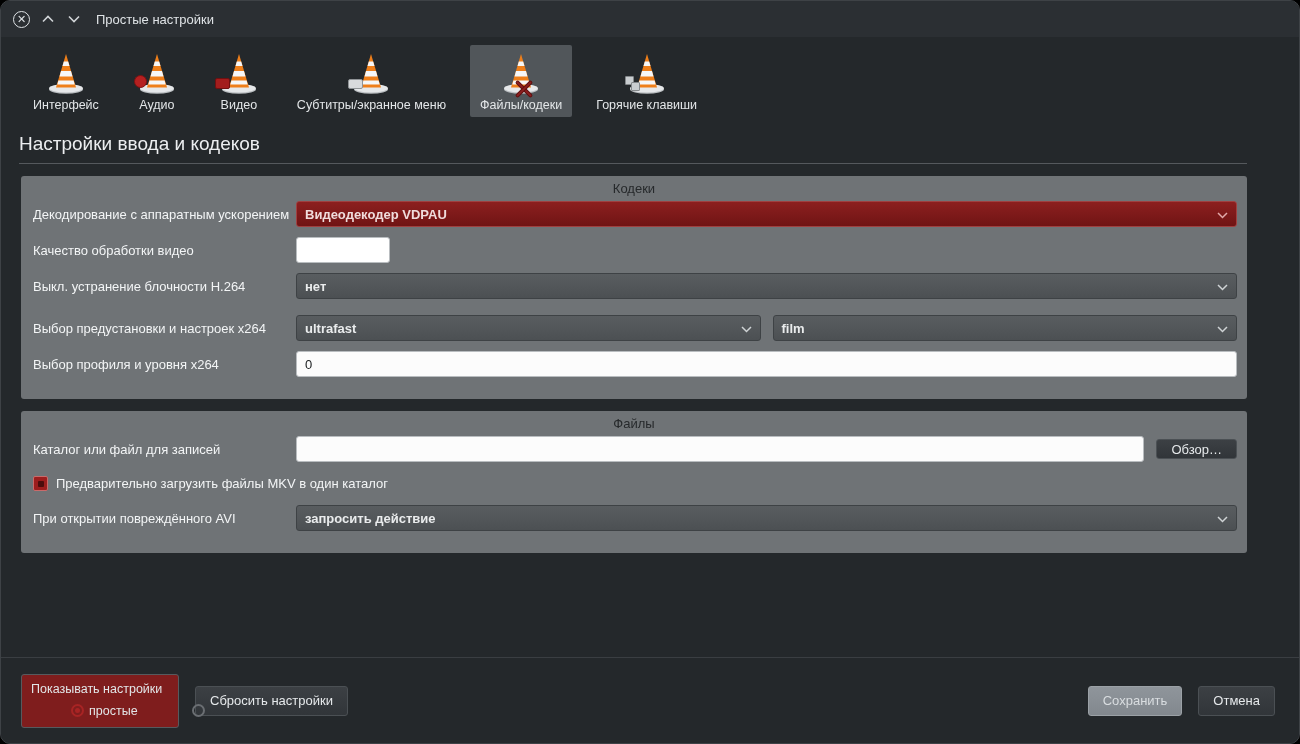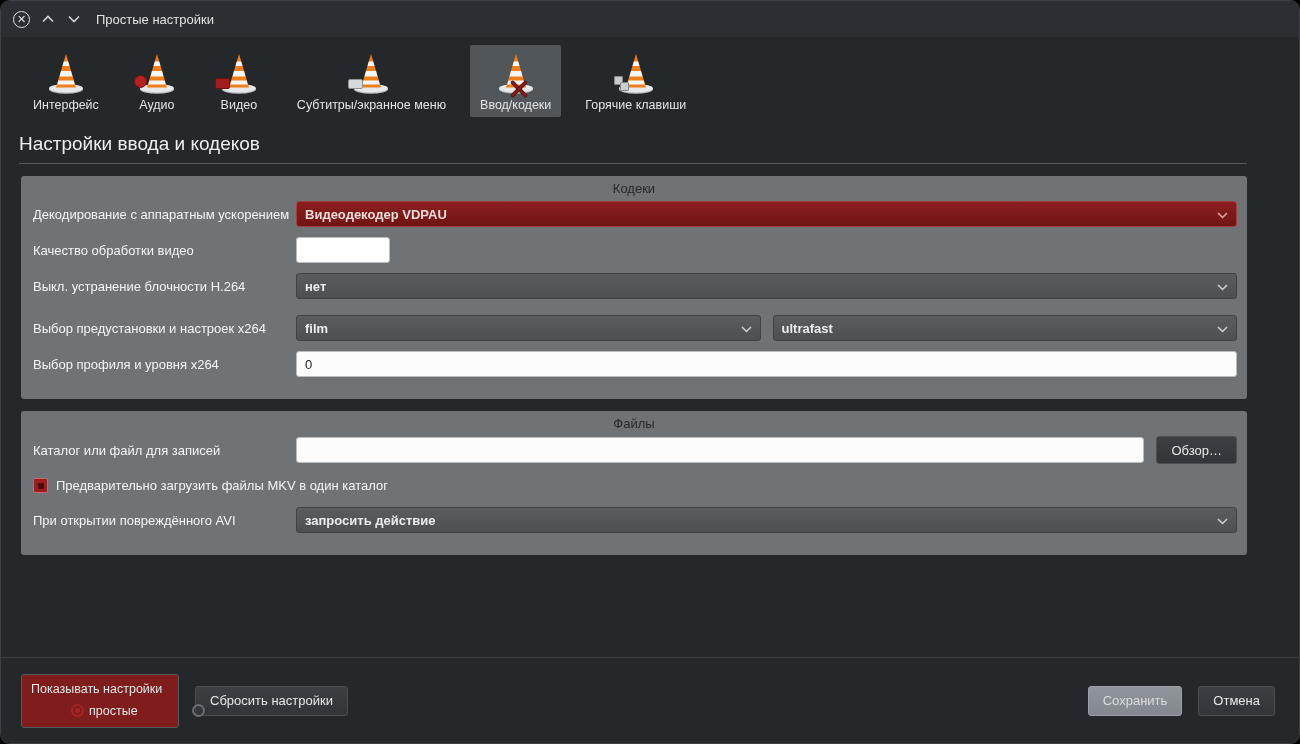--- a/index.html
+++ b/index.html
@@ -47,21 +47,21 @@
   .combo{height:26px;flex:1;display:flex;align-items:center;justify-content:space-between;
     padding:0 8px;border-radius:3px;font-size:13px;cursor:default;font-weight:bold;}
   .combo-gray{background:linear-gradient(180deg,#595d60,#4c5053);border:1px solid #3e4245;color:#eaeced;}
   .combo-maroon{background:linear-gradient(180deg,#8c1f1f,#701414);border:1px solid #a04040;color:#f0dcdc;}
   .combo-white{background:#fcfcfc;border:1px solid #c9a5a5;color:#8a1c1c;}
   .chev-dn{flex:none;margin-left:8px;}
   .tinput{height:26px;flex:1;background:#fcfcfc;border:1px solid #b9bdc0;border-radius:3px;
     color:#202325;font-size:13px;padding:0 8px;font-family:inherit;outline:none;}
   .spin{width:94px;flex:none;height:26px;background:#fff;border:1px solid #b9bdc0;border-radius:3px;display:flex;overflow:hidden;}
   .spin input{flex:1;border:0;background:transparent;text-align:right;font-size:13px;padding-right:5px;outline:none;font-family:inherit;color:#202325;}
-  .btn{height:28px;padding:0 14px;background:linear-gradient(180deg,#3c4044,#313539);border:1px solid #4b5054;
+  .btn{height:20px;padding:0 14px;background:linear-gradient(180deg,#3c4044,#313539);border:1px solid #4b5054;
     border-radius:3px;color:#e6e9eb;font-size:13px;font-family:inherit;cursor:default;}
   .btn-browse{flex:none;}
   .chkrow{display:flex;align-items:center;gap:8px;margin:14px 0 14px 2px;}
   .checkbox{width:15px;height:15px;background:#9c1d1d;border:1px solid #c96a6a;border-radius:2px;
     display:flex;align-items:center;justify-content:center;cursor:default;}
   .checkbox i{display:block;width:6px;height:6px;background:#4a0d0d;border-radius:1px;}
   .chklbl{font-size:13px;color:#f3f5f6;}
   
   .footer{position:absolute;left:0;right:0;bottom:0;height:86px;border-top:1px solid #3a3e42;background:#24282b;
     display:flex;align-items:center;padding:0 24px 0 20px;gap:16px;}
@@ -143,21 +143,21 @@
     </div>
     <div class="tab selected">
       <span class="cone"><svg viewBox="0 0 48 44" width="48" height="44">
             <ellipse cx="24" cy="38.5" rx="17" ry="4.2" fill="#b9bdc0"></ellipse>
             <ellipse cx="24" cy="37.3" rx="17" ry="4.2" fill="#e6e8ea"></ellipse>
             <polygon points="24,3 14,36.5 34,36.5" fill="#ef7f1a"></polygon>
             <polygon points="21.8,10.5 26.2,10.5 27.5,15 20.5,15" fill="#f6f7f8"></polygon>
             <polygon points="19,20 29,20 30.5,25.5 17.5,25.5" fill="#f6f7f8"></polygon>
             <polygon points="16.4,29.5 31.6,29.5 32.7,33.5 15.3,33.5" fill="#f6f7f8"></polygon>
           </svg><i class="badge badge-codec1"></i><i class="badge badge-codec2"></i></span>
-      <span class="tab-label">Ввод/кодеки</span>
+      <span class="tab-label">Файлы/кодеки</span>
     </div>
     <div class="tab">
       <span class="cone"><svg viewBox="0 0 48 44" width="48" height="44">
             <ellipse cx="24" cy="38.5" rx="17" ry="4.2" fill="#b9bdc0"></ellipse>
             <ellipse cx="24" cy="37.3" rx="17" ry="4.2" fill="#e6e8ea"></ellipse>
             <polygon points="24,3 14,36.5 34,36.5" fill="#ef7f1a"></polygon>
             <polygon points="21.8,10.5 26.2,10.5 27.5,15 20.5,15" fill="#f6f7f8"></polygon>
             <polygon points="19,20 29,20 30.5,25.5 17.5,25.5" fill="#f6f7f8"></polygon>
             <polygon points="16.4,29.5 31.6,29.5 32.7,33.5 15.3,33.5" fill="#f6f7f8"></polygon>
           </svg><i class="badge badge-key1"></i><i class="badge badge-key2"></i></span>
@@ -208,29 +208,29 @@
                 </svg>
             </span>
           </div>
         </div>
       </div>
 
       <div class="row x264-gap">
         <span class="lbl">Выбор предустановки и настроек x264</span>
         <div class="ctl">
           <div class="combo combo-gray">
+            <span>ultrafast</span>
+            <span class="chev-dn">
+              <svg width="11" height="7" viewBox="0 0 11 7">
+                  <polyline points="1,1 5.5,5.5 10,1" fill="none" stroke="#cfd3d5" stroke-width="1.5"></polyline>
+                </svg>
+            </span>
+          </div>
+          <div class="combo combo-gray">
             <span>film</span>
-            <span class="chev-dn">
-              <svg width="11" height="7" viewBox="0 0 11 7">
-                  <polyline points="1,1 5.5,5.5 10,1" fill="none" stroke="#cfd3d5" stroke-width="1.5"></polyline>
-                </svg>
-            </span>
-          </div>
-          <div class="combo combo-gray">
-            <span>ultrafast</span>
             <span class="chev-dn">
               <svg width="11" height="7" viewBox="0 0 11 7">
                   <polyline points="1,1 5.5,5.5 10,1" fill="none" stroke="#cfd3d5" stroke-width="1.5"></polyline>
                 </svg>
             </span>
           </div>
         </div>
       </div>
 
       <div class="row">

